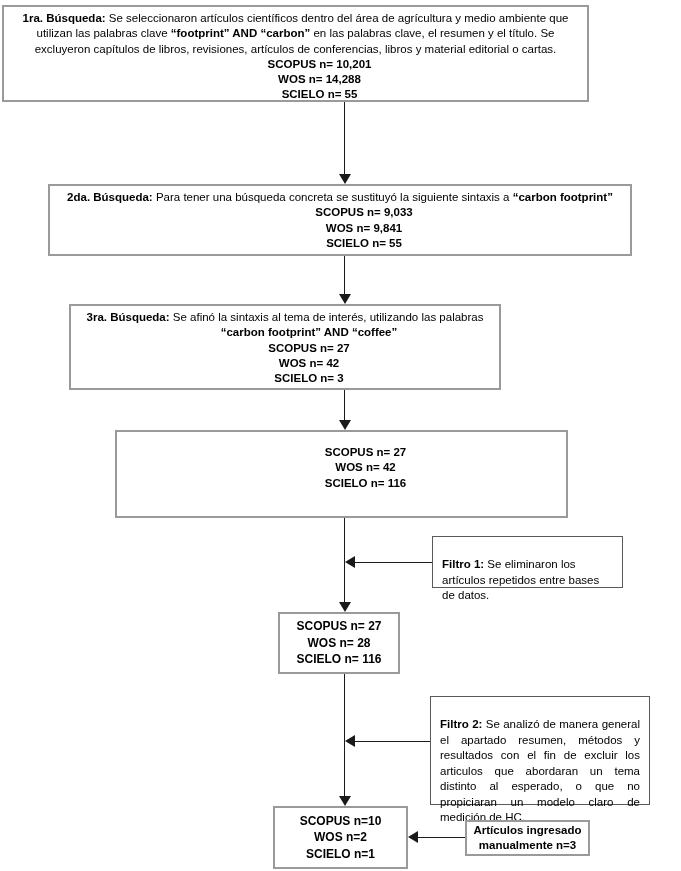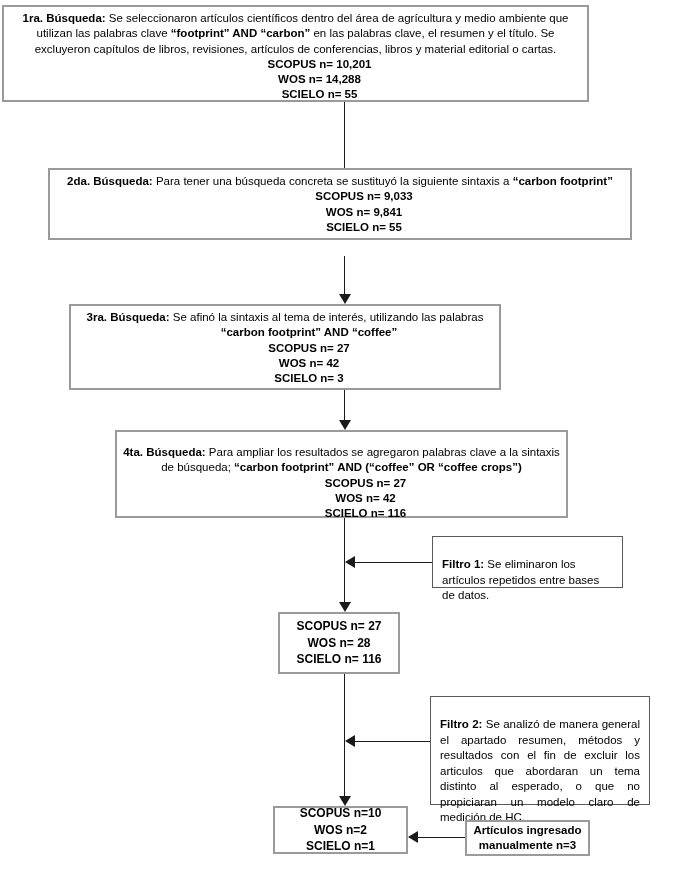--- a/index.html
+++ b/index.html
@@ -66,21 +66,21 @@
   <div class="box" style="left:2px;top:5px;width:587px;height:97px;padding-top:4px;">
     <div class="para"><b>1ra. Búsqueda:</b><span> Se seleccionaron artículos científicos dentro del área de agrícultura y medio ambiente que utilizan las palabras clave </span><b>“footprint” AND “carbon”</b><span> en las palabras clave, el resumen y el título. Se excluyeron capítulos de libros, revisiones, artículos de conferencias, libros y material editorial o cartas.</span></div>
     <div class="count">SCOPUS n= 10,201</div>
     <div class="count">WOS n= 14,288</div>
     <div class="count">SCIELO n= 55</div>
   </div>
 
   <div class="vline" style="left:344px;top:102px;height:73px;"></div>
   <div class="head-down" style="left:339px;top:174px;"></div>
 
-  <div class="box" style="left:48px;top:168px;width:584px;height:72px;padding-top:4px;">
+  <div class="box" style="left:48px;top:184px;width:584px;height:72px;padding-top:4px;">
     <div class="para"><b>2da. Búsqueda:</b><span> Para tener una búsqueda concreta se sustituyó la siguiente sintaxis a </span><b>“carbon footprint”</b></div>
     <div class="count">SCOPUS n= 9,033</div>
     <div class="count">WOS n= 9,841</div>
     <div class="count">SCIELO n= 55</div>
   </div>
 
   <div class="vline" style="left:344px;top:256px;height:39px;"></div>
   <div class="head-down" style="left:339px;top:294px;"></div>
 
   <div class="box" style="left:69px;top:304px;width:432px;height:86px;padding-top:4px;">
@@ -88,21 +88,20 @@
     <div class="count">“carbon footprint” AND “coffee”</div>
     <div class="count">SCOPUS n= 27</div>
     <div class="count">WOS n= 42</div>
     <div class="count">SCIELO n= 3</div>
   </div>
 
   <div class="vline" style="left:344px;top:390px;height:31px;"></div>
   <div class="head-down" style="left:339px;top:420px;"></div>
 
   <div class="box" style="left:115px;top:430px;width:453px;height:88px;padding-top:13px;">
-    <div class="para"><b>4ta. Búsqueda:</b><span> Para ampliar los resultados se agregaron palabras clave a la sintaxis de búsqueda; </span><b>“carbon footprint” AND (“coffee” OR “coffee crops”)</b></div>
     <div class="count">SCOPUS n= 27</div>
     <div class="count">WOS n= 42</div>
     <div class="count">SCIELO n= 116</div>
   </div>
 
   <div class="vline" style="left:344px;top:518px;height:85px;"></div>
   <div class="head-down" style="left:339px;top:602px;"></div>
 
   <div class="filter" style="left:432px;top:536px;width:191px;height:52px;"><b>Filtro 1:</b><span> Se eliminaron los artículos repetidos entre bases de datos.</span></div>
   <div class="hline" style="left:354px;top:562px;width:78px;"></div>
@@ -114,21 +113,21 @@
     <div>SCIELO n= 116</div>
   </div>
 
   <div class="vline" style="left:344px;top:674px;height:123px;"></div>
   <div class="head-down" style="left:339px;top:796px;"></div>
 
   <div class="filter justify" style="left:430px;top:696px;width:220px;height:109px;"><b>Filtro 2:</b><span> Se analizó de manera general el apartado resumen, métodos y resultados con el fin de excluir los articulos que abordaran un tema distinto al esperado, o que no propiciaran un modelo claro de medición de HC.</span></div>
   <div class="hline" style="left:354px;top:741px;width:76px;"></div>
   <div class="head-left" style="left:345px;top:735px;"></div>
 
-  <div class="box result" style="left:273px;top:806px;width:135px;height:48px;">
+  <div class="box result" style="left:273px;top:806px;width:135px;height:63px;">
     <div>SCOPUS n=10</div>
     <div>WOS n=2</div>
     <div>SCIELO n=1</div>
   </div>
 
   <div class="box result" style="left:465px;top:820px;width:125px;height:36px;line-height:15px;font-size:11.5px;">
     <div class="para">Artículos ingresado manualmente n=3</div>
   </div>
   <div class="hline" style="left:417px;top:837px;width:48px;"></div>
   <div class="head-left" style="left:408px;top:831px;"></div>

